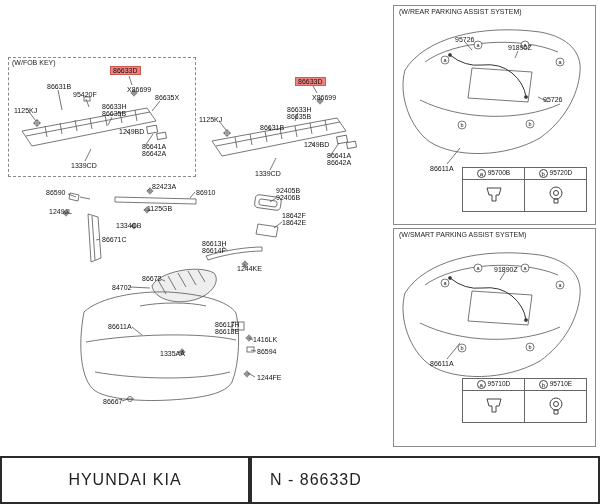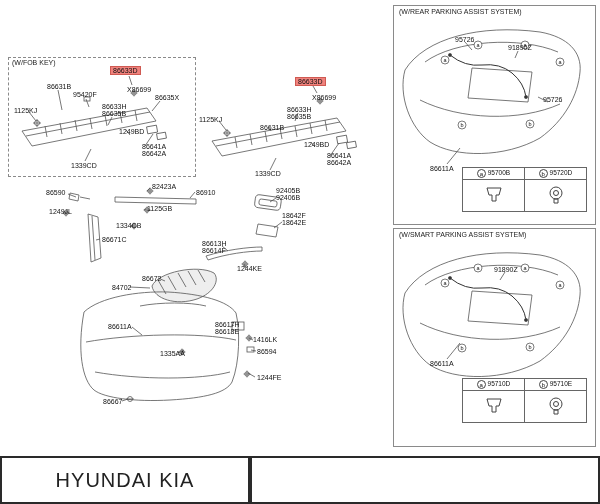--- a/index.html
+++ b/index.html
@@ -10,21 +10,21 @@
   .lbl{position:absolute;font-size:7px;line-height:1.05;color:#111;white-space:nowrap}
   .hl{background:#f0827d;border:1px solid #cf5a52;padding:0 2px;font-size:7px}
   .panel{position:absolute;border:1px solid #8a8a8a;background:transparent}
   .panel.dashed{border:1px dashed #8a8a8a}
   .ptitle{position:absolute;font-size:7px;color:#222;white-space:nowrap;background:#fff;padding:0 1px}
   .circ{display:inline-flex;width:9px;height:9px;border:1px solid #444;border-radius:50%;
         align-items:center;justify-content:center;font-size:6px;line-height:1;vertical-align:middle}
   table.legend{position:absolute;border-collapse:collapse;background:#fff}
   table.legend td{border:1px solid #666;font-size:6.5px;text-align:center;vertical-align:middle;padding:1px 2px;color:#111}
   .footer{position:absolute;left:0;top:456px;width:600px;height:48px;border:2px solid #2a2a2a;display:flex;background:#fff}
-  .fcell{display:flex;align-items:center;justify-content:center;font-size:20px;color:#222;letter-spacing:1px}
+  .fcell{display:flex;align-items:center;justify-content:center;font-size:16px;color:#222;letter-spacing:1px}
   .fdiv{width:2px;background:#2a2a2a}
   svg text{font-family:"Liberation Sans",sans-serif}
 </style>
 </head>
 <body>
 
 <div id="app">
 
   <svg width="600" height="455" viewBox="0 0 600 455">
     <defs>
@@ -296,15 +296,16 @@
         </svg>
       </td>
     </tr>
   </tbody>
     </table>
 
   <div class="footer">
     <div class="fcell" style="width:246px">HYUNDAI KIA</div>
     <div class="fdiv"></div>
     <div class="fdiv"></div>
+    <div class="fcell" style="flex:1;justify-content:flex-start;padding-left:18px">N - 86633D</div>
   </div>
 
 </div>
 
 </body></html>

